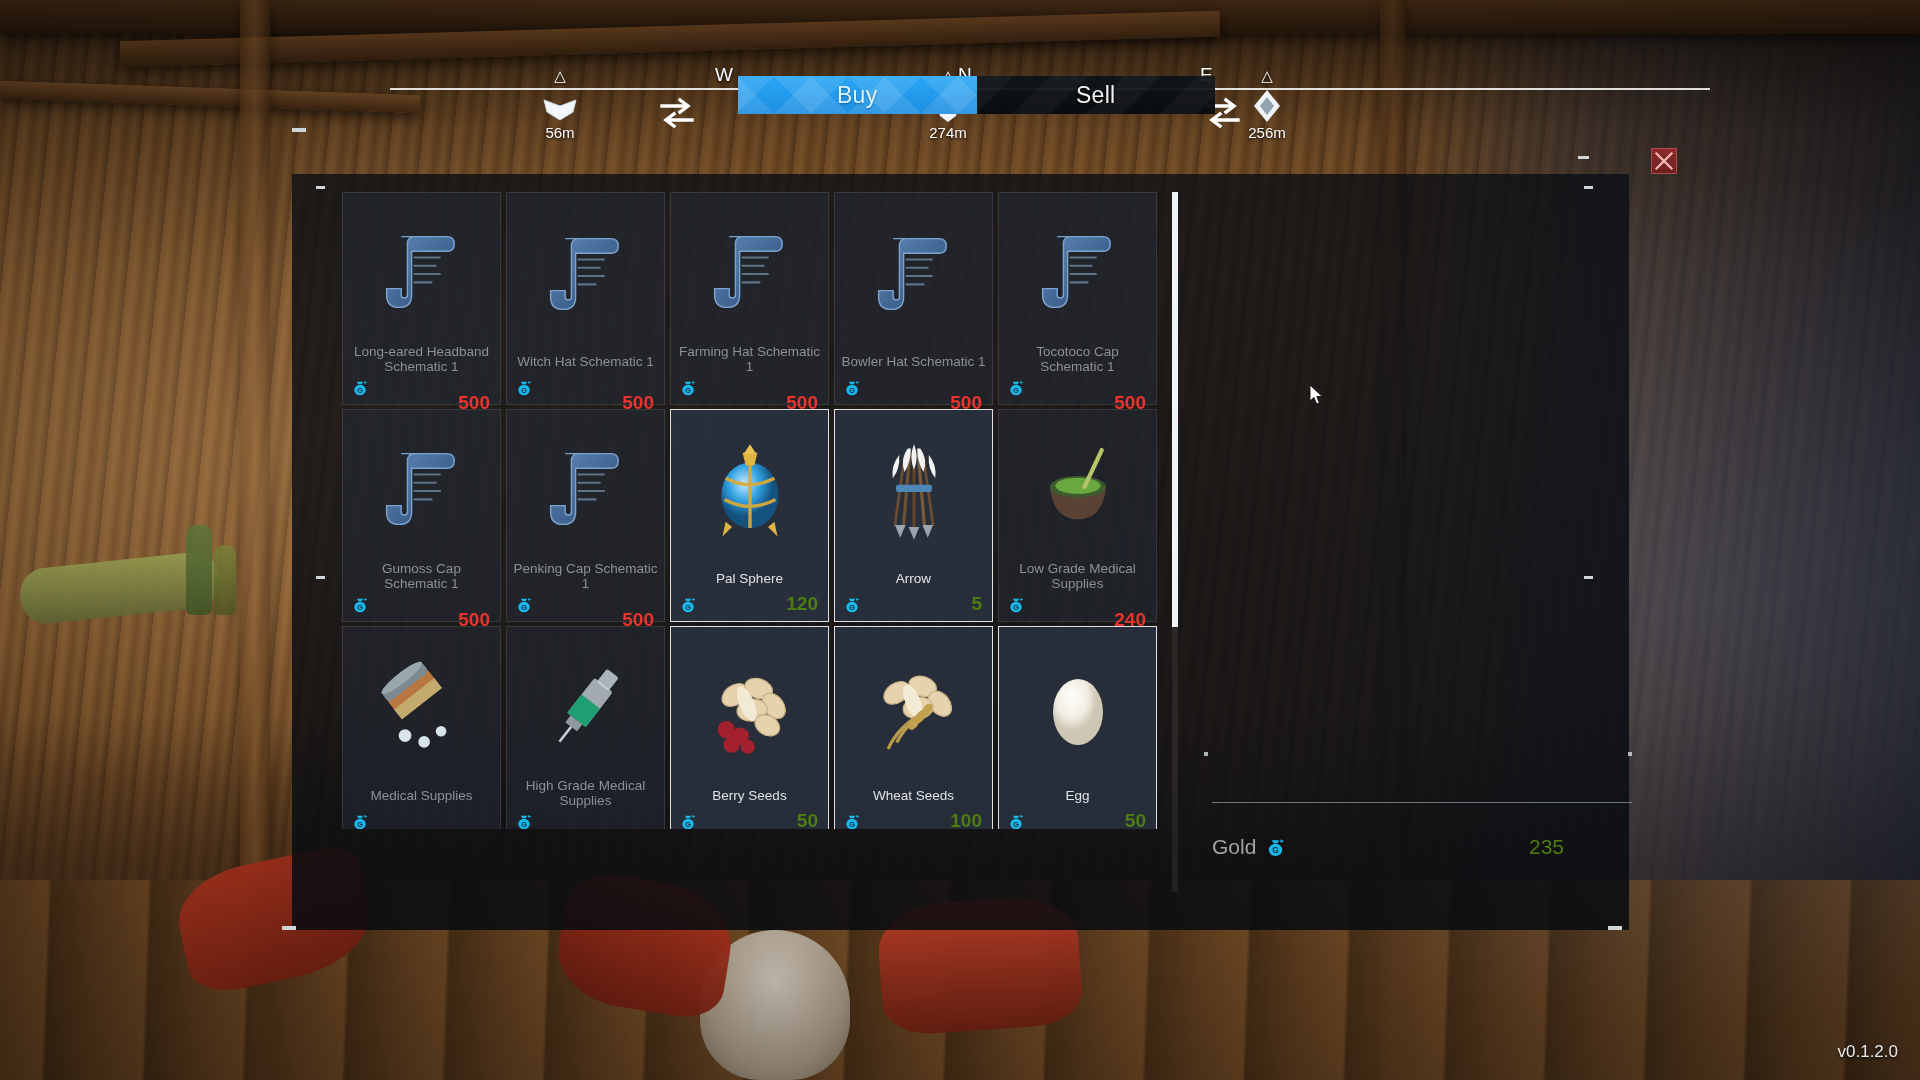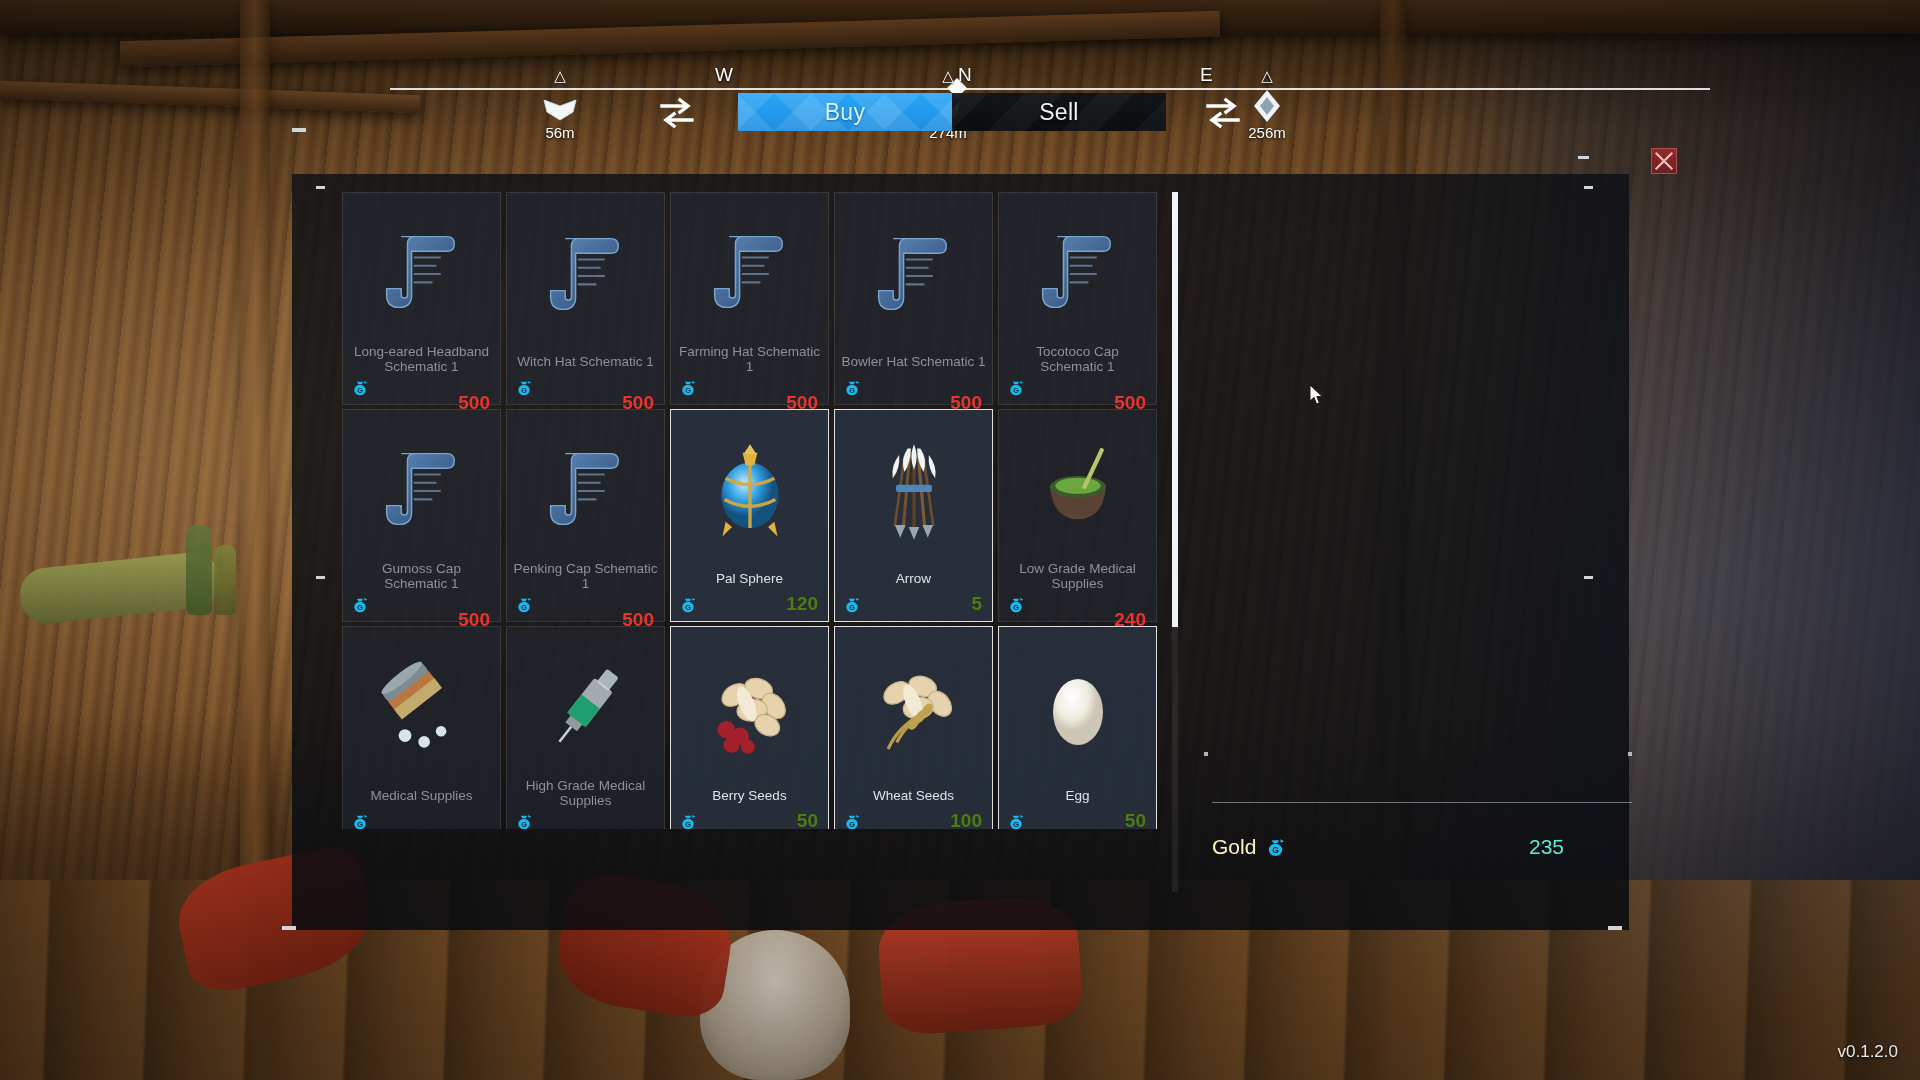--- a/index.html
+++ b/index.html
@@ -53,21 +53,21 @@
   #compass { position:absolute; left:0; top:30px; width:1920px; height:100px; pointer-events:none; }
   .comp-line { position:absolute; left:390px; top:58px; width:1320px; height:2px; background:rgba(255,255,255,.85); }
   .comp-letter { position:absolute; top:34px; color:#fff; font-size:19px; text-shadow:0 1px 3px #000; }
   .comp-dia { position:absolute; top:51px; width:14px; height:14px; background:#fff; transform:rotate(45deg); }
   .wp { position:absolute; text-align:center; width:90px; }
   .wp .car { font-size:15px; color:#fff; text-shadow:0 1px 3px #000; line-height:12px; }
   .wp .ic { margin:4px auto 0; width:40px; height:40px; }
   .wp .dist { font-size:15px; color:#fff; text-shadow:0 1px 3px #000; margin-top:-2px;}
 
   
-  #tabs { position:absolute; left:738px; top:93px; width:428px; height:38px; display:flex; }
+  #tabs { position:absolute; left:738px; top:76px; width:477px; height:38px; display:flex; }
   .tab { flex:1; position:relative; display:flex; align-items:center; justify-content:center;
          font-size:23px; letter-spacing:.3px; cursor:pointer; }
   .tab.active { background:#2196f3; color:#d9f2ff;
     background-image:
       repeating-linear-gradient(135deg, rgba(255,255,255,.10) 0 26px, rgba(255,255,255,0) 26px 52px),
       repeating-linear-gradient(45deg, rgba(255,255,255,.10) 0 26px, rgba(255,255,255,0) 26px 52px),
       linear-gradient(180deg,#29a6f7,#1d8ee0);
     text-shadow:0 1px 2px rgba(0,0,0,.35);}
   .tab.inactive { background:rgba(10,14,18,.72); color:#f2f2f2; text-shadow:0 1px 3px #000;
     background-image:
@@ -114,23 +114,23 @@
   .coin { width:18px; height:19px; position:relative; flex:0 0 auto; }
 
   
   #scrollTrack { position:absolute; left:880px; top:52px; width:6px; height:700px; background:rgba(255,255,255,.07); }
   #scrollThumb { position:absolute; left:880px; top:52px; width:6px; height:435px; background:#f0f4f6; cursor:pointer; }
 
   
   #rightPane { position:absolute; left:900px; top:52px; width:430px; height:700px; }
   #rightDivider { position:absolute; left:920px; top:662px; width:420px; height:1px; background:rgba(200,215,225,.5); }
   #goldRow { position:absolute; left:920px; top:690px; width:420px; height:34px; display:flex; align-items:center; }
-  #goldLabel { color:#fef9c3; font-size:21px; }
+  #goldLabel { color:#a3a3a3; font-size:21px; }
   #goldIcon { margin-left:9px; width:21px; height:22px; }
-  #goldValue { position:absolute; right:68px; color:#5eead4; font-size:21px; }
+  #goldValue { position:absolute; right:68px; color:#4d7c0f; font-size:21px; }
 
   .pdot { position:absolute; width:4px; height:4px; background:#c9d2d8; opacity:.85; }
 
   #version { position:absolute; right:22px; bottom:18px; color:#e9e9e9; font-size:17px; text-shadow:0 1px 3px #000; }
   #cursor { position:absolute; left:1310px; top:385px; width:14px; height:21px; }
 </style>
 </head>
 <body>
 
 <div id="scene">

